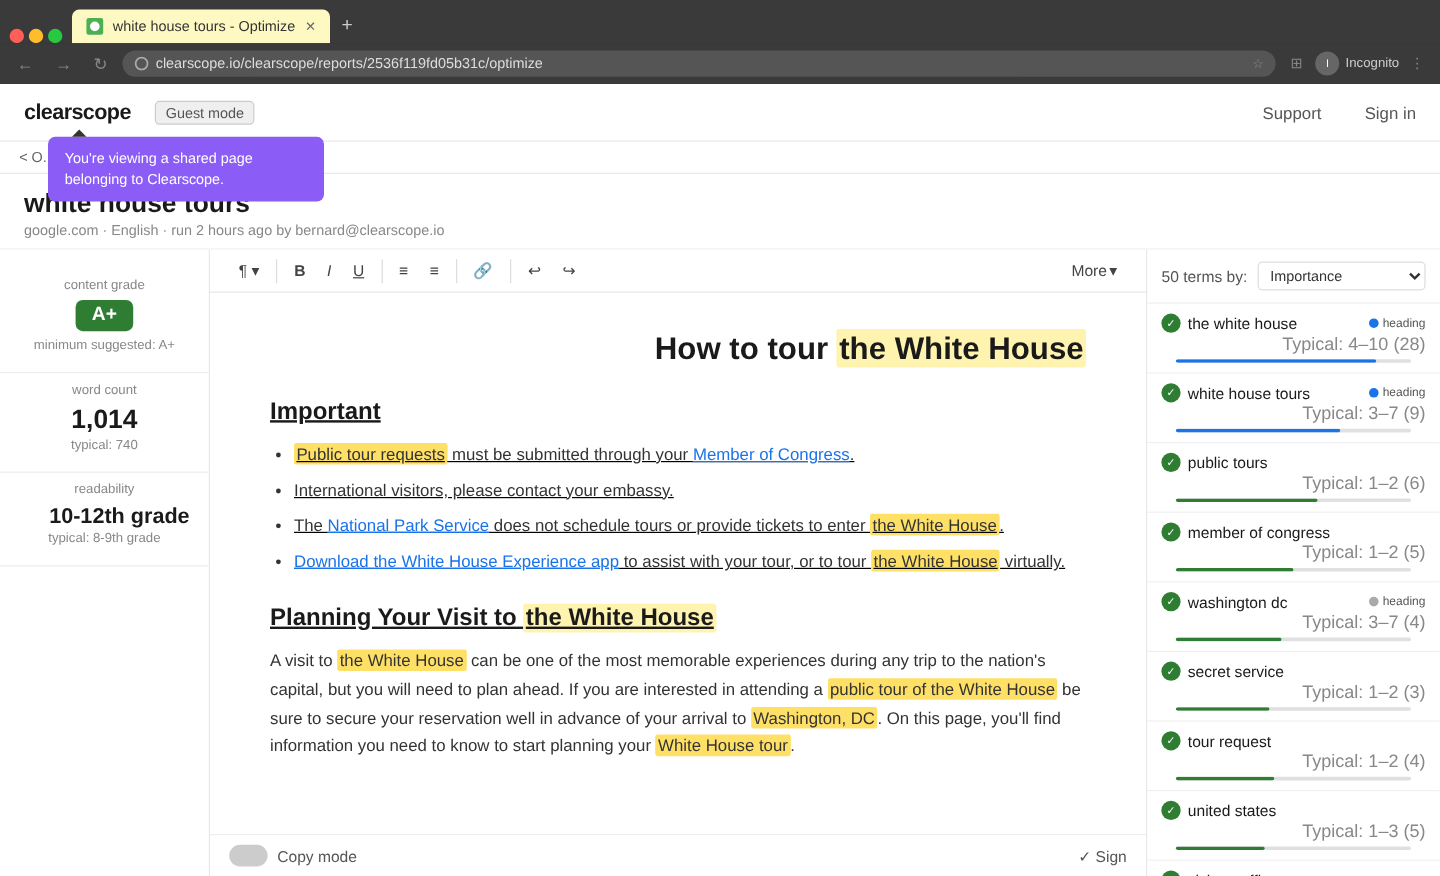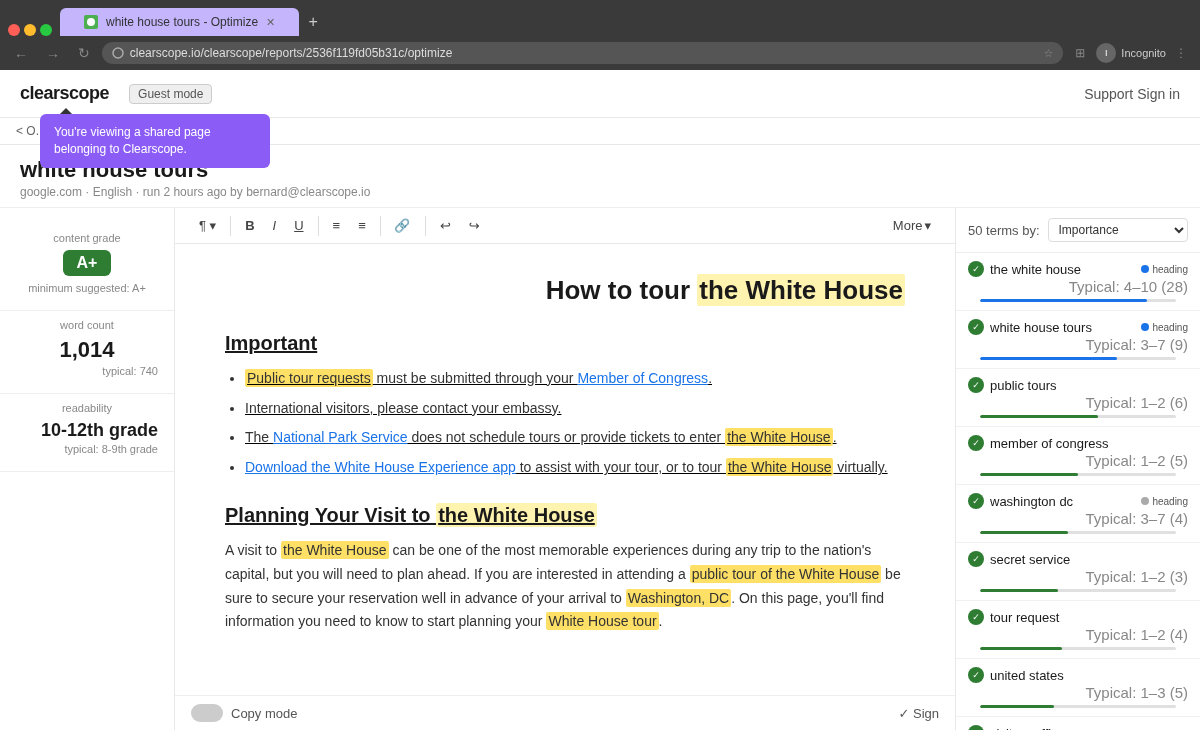--- a/index.html
+++ b/index.html
@@ -1,21 +1,21 @@
 <!DOCTYPE html>
 <html><head>
   <meta charset="utf-8">
   <style>
     * { box-sizing: border-box; margin: 0; padding: 0; }
     body { font-family: -apple-system, BlinkMacSystemFont, 'Segoe UI', sans-serif; background: #f5f5f5; font-size: 14px; }
 
     
     .browser-chrome { background: #2d2d2d; height: 70px; display: flex; flex-direction: column; }
     .browser-tabs { background: #3a3a3a; height: 36px; display: flex; align-items: flex-end; padding: 0 8px; }
-    .browser-tab { background: #c4b5fd; border-radius: 6px 6px 0 0; padding: 0 24px; height: 28px; display: flex; align-items: center; gap: 8px; min-width: 180px; font-size: 12px; color: #333; }
+    .browser-tab { background: #fef9c3; border-radius: 6px 6px 0 0; padding: 0 12px; height: 28px; display: flex; align-items: center; gap: 8px; min-width: 180px; font-size: 12px; color: #333; }
     .browser-tab-favicon { width: 14px; height: 14px; background: #4caf50; border-radius: 2px; display: flex; align-items: center; justify-content: center; }
     .dot { width: 12px; height: 12px; border-radius: 50%; }
     .dot-red { background: #ff5f57; }
     .dot-yellow { background: #ffbd2e; }
     .dot-green { background: #28c940; }
     .tab-close { color: #666; font-size: 11px; cursor: pointer; margin-left: auto; }
     .new-tab { width: 28px; height: 28px; display: flex; align-items: center; justify-content: center; color: #ccc; font-size: 16px; cursor: pointer; }
     .browser-toolbar { background: #3a3a3a; height: 34px; display: flex; align-items: center; padding: 0 8px; gap: 6px; }
     .nav-btn { color: #888; font-size: 14px; padding: 4px 6px; cursor: pointer; background: none; border: none; }
     .address-bar { flex: 1; background: #555; border-radius: 16px; height: 22px; display: flex; align-items: center; padding: 0 10px; gap: 6px; }
@@ -25,21 +25,21 @@
     .toolbar-icon { width: 22px; height: 22px; display: flex; align-items: center; justify-content: center; color: #888; font-size: 12px; cursor: pointer; }
     .incognito-label { color: #ccc; font-size: 11px; }
 
     
     .app { display: flex; flex-direction: column; height: calc(730px - 70px); background: white; }
 
     
     .app-header { background: white; border-bottom: 1px solid #e8e8e8; padding: 0 20px; height: 48px; display: flex; align-items: center; gap: 20px; position: relative; }
     .logo { font-size: 18px; font-weight: 700; color: #1a1a1a; letter-spacing: -0.5px; }
     .guest-mode-btn { font-size: 12px; color: #555; border: 1px solid #ccc; border-radius: 4px; padding: 2px 8px; cursor: pointer; }
-    .header-right { margin-left: auto; display: flex; gap: 4px; align-items: center; }
+    .header-right { margin-left: auto; display: flex; gap: 36px; align-items: center; }
     .header-link { font-size: 14px; color: #555; cursor: pointer; text-decoration: none; }
 
     
     .tooltip { position: absolute; top: 44px; left: 40px; background: #8b5cf6; color: white; padding: 10px 14px; border-radius: 6px; font-size: 12px; z-index: 100; max-width: 230px; line-height: 1.4; }
     .tooltip::before { content: ''; position: absolute; top: -6px; left: 20px; border-left: 6px solid transparent; border-right: 6px solid transparent; border-bottom: 6px solid #333; }
 
     
     .breadcrumb-bar { background: white; border-bottom: 1px solid #e8e8e8; padding: 6px 16px; display: flex; align-items: center; gap: 6px; font-size: 12px; }
     .breadcrumb-link { color: #666; cursor: pointer; }
 
@@ -51,21 +51,21 @@
     
     .main-area { display: flex; flex: 1; overflow: hidden; }
 
     
     .left-sidebar { width: 175px; min-width: 175px; border-right: 1px solid #e8e8e8; padding: 16px 0; background: white; }
     .sidebar-section { padding: 8px 16px 16px; border-bottom: 1px solid #eee; }
     .sidebar-label { font-size: 11px; color: #888; text-align: center; margin-bottom: 6px; text-transform: lowercase; }
     .grade-badge { background: #2e7d32; color: white; border-radius: 6px; padding: 4px 14px; font-size: 16px; font-weight: 700; display: inline-block; text-align: center; }
     .sidebar-sub { font-size: 11px; color: #888; text-align: center; margin-top: 4px; }
     .sidebar-num { font-size: 22px; font-weight: 700; color: #1a1a1a; text-align: center; }
-    .sidebar-typical { font-size: 11px; color: #888; text-align: right; margin-top: 2px; }
+    .sidebar-typical { font-size: 11px; color: #888; text-align: center; margin-top: 2px; }
     .readability-grade { font-size: 18px; font-weight: 700; color: #1a1a1a; text-align: right; }
 
     
     .editor-area { flex: 1; display: flex; flex-direction: column; overflow: hidden; background: white; }
     .editor-toolbar { border-bottom: 1px solid #e8e8e8; padding: 6px 16px; display: flex; align-items: center; gap: 2px; }
     .toolbar-btn { padding: 4px 8px; border: none; background: none; cursor: pointer; color: #444; border-radius: 3px; font-size: 13px; display: flex; align-items: center; gap: 2px; }
     .toolbar-separator { width: 1px; height: 20px; background: #ddd; margin: 0 4px; }
     .toolbar-spacer { flex: 1; }
     .more-btn { display: flex; align-items: center; gap: 2px; font-size: 13px; color: #444; cursor: pointer; padding: 4px 8px; border-radius: 3px; }
 

